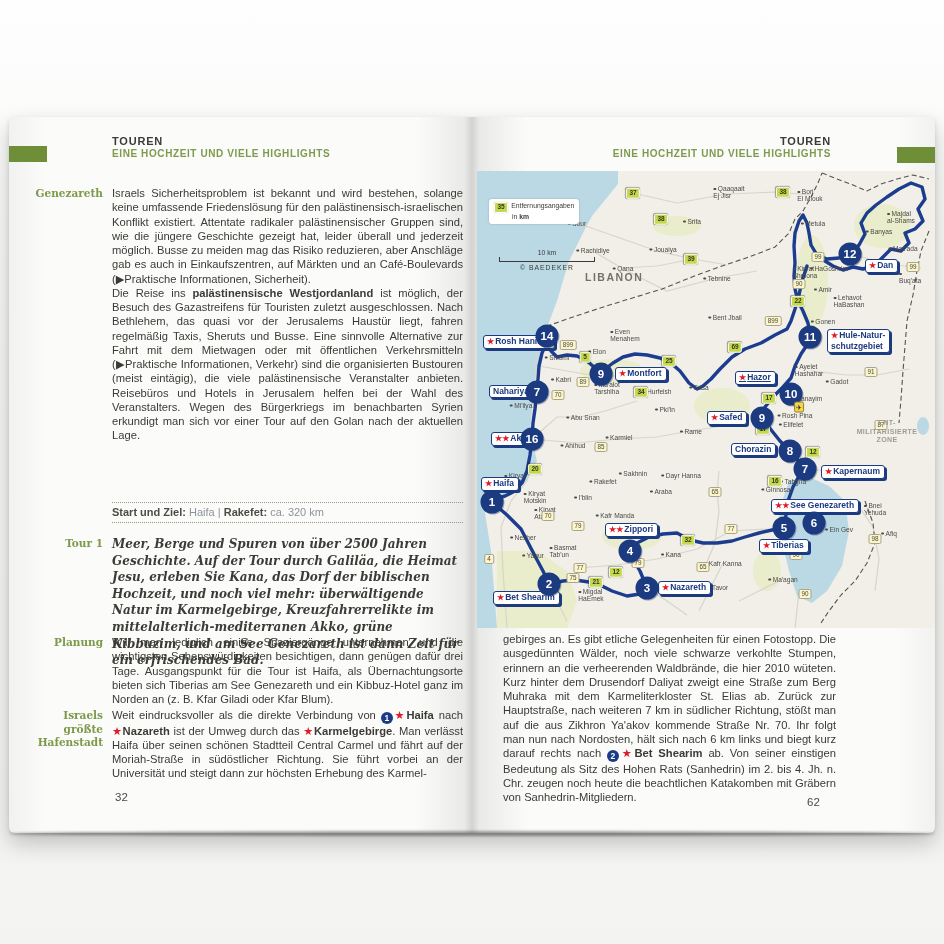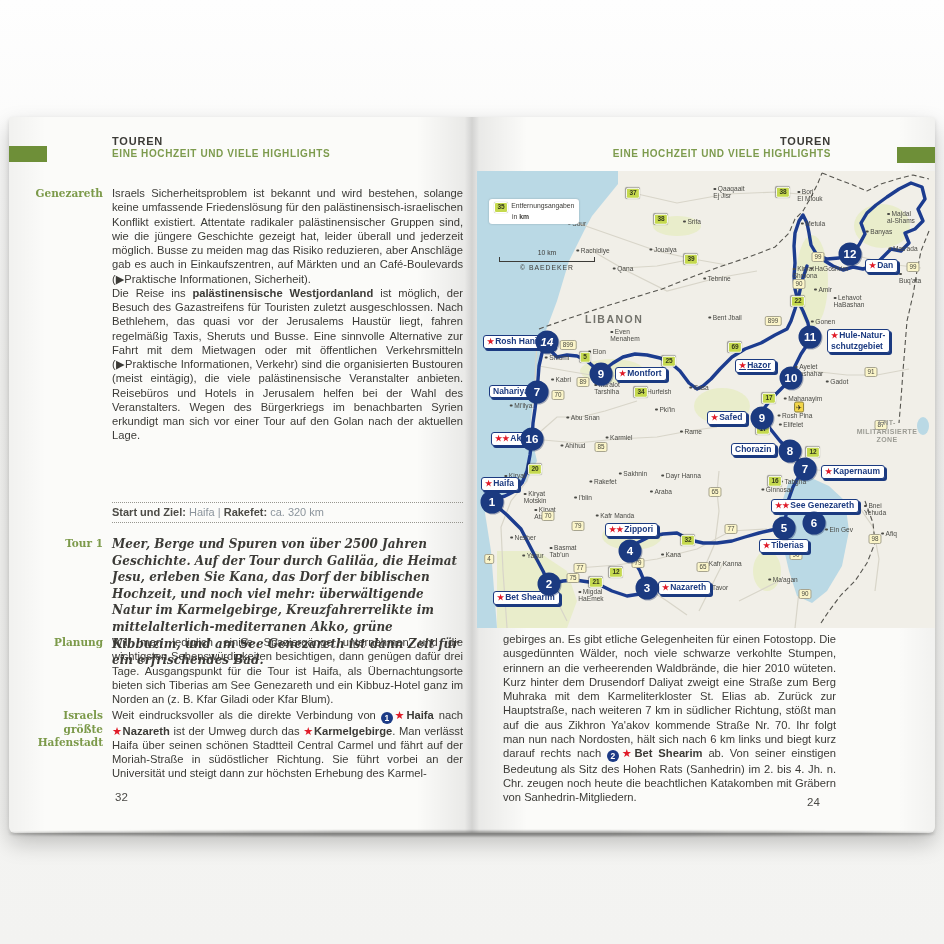--- a/index.html
+++ b/index.html
@@ -55,21 +55,21 @@
   .tlabel{position:absolute;background:#fff;border:1.5px solid #1b3a80;border-radius:3px;
           box-shadow:2px 2px 0 #1b3a80;padding:0px 4px 1px 3px;font-size:8.5px;font-weight:bold;
           line-height:10px;color:#1b3a80;white-space:pre-line;}
   .tlabel .star{font-size:8px;margin-right:1px;}
   .legend{position:absolute;left:12px;top:28px;background:#fff;border-radius:3px;padding:3px 5px;
           box-shadow:0 0 2px rgba(0,0,0,.25);font-size:6.8px;line-height:8px;color:#3c3b37;}
   .legend .gb{position:static;display:inline-block;transform:none;margin-right:3px;vertical-align:-1px;}
   .scale{position:absolute;left:22px;top:78px;width:96px;text-align:center;font-size:6.8px;color:#3c3b37;}
   .scale .bar{border-bottom:1px solid #3c3b37;border-left:1px solid #3c3b37;border-right:1px solid #3c3b37;
           height:4px;margin:1px 0 2px 0;}
-  .region{position:absolute;font-weight:bold;color:#72726b;letter-spacing:1.5px;font-size:10.5px;margin-top:42px;}
+  .region{position:absolute;font-weight:bold;color:#72726b;letter-spacing:1.5px;font-size:10.5px;}
   .entzone{position:absolute;font-weight:bold;color:#9c9c94;font-size:7px;line-height:8.5px;
            text-align:center;white-space:pre-line;letter-spacing:.4px;}
   .airport{position:absolute;transform:translate(-50%,-50%);background:#f3d64a;border:.5px solid #8a7f3a;
            border-radius:2px;font-size:7px;line-height:9px;padding:0 1px;color:#222;}
 </style>
 </head>
 <body>
 
 <div class="book">
   <div class="tab left"></div>
@@ -291,31 +291,31 @@
         <div class="tlabel" style="left: 282px; top: 368px;"><span class="star">★</span>Tiberias</div>
         <div class="stop" style="left: 307px; top: 357px;">5</div>
         <div class="tlabel" style="left: 294px; top: 328px;"><span class="star">★★</span>See Genezareth</div>
         <div class="stop" style="left: 337px; top: 352px;">6</div>
         <div class="tlabel" style="left: 344px; top: 294px;"><span class="star">★</span>Kapernaum</div>
         <div class="stop" style="left: 328px; top: 298px;">7</div>
         <div class="tlabel" style="left: 254px; top: 272px;">Chorazin</div>
         <div class="stop" style="left: 313px; top: 280px;">8</div>
         <div class="tlabel" style="left: 230px; top: 240px;"><span class="star">★</span>Safed</div>
         <div class="stop" style="left: 285px; top: 247px;">9</div>
-        <div class="tlabel" style="left: 258px; top: 188px; text-decoration: underline;"><span class="star">★</span>Hazor</div>
-        <div class="stop" style="left: 314px; top: 207px;">10</div>
+        <div class="tlabel" style="left: 258px; top: 200px; text-decoration: underline;"><span class="star">★</span>Hazor</div>
+        <div class="stop" style="left: 314px; top: 223px;">10</div>
         <div class="tlabel" style="left: 350px; top: 158px;"><span class="star">★</span>Hule-Natur-
 schutzgebiet</div>
         <div class="stop" style="left: 333px; top: 166px; text-align: center;">11</div>
         <div class="tlabel" style="left: 388px; top: 88px;"><span class="star">★</span>Dan</div>
         <div class="stop" style="left: 373px; top: 83px;">12</div>
         <div class="tlabel" style="left: 138px; top: 196px;"><span class="star">★</span>Montfort</div>
         <div class="stop" style="left: 124px; top: 203px;">9</div>
         <div class="tlabel" style="left: 6px; top: 164px;"><span class="star">★</span>Rosh Hanikra</div>
-        <div class="stop" style="left: 70px; top: 171px; font-style: italic;">14</div>
+        <div class="stop" style="left: 70px; top: 165px;">14</div>
         <div class="tlabel" style="left: 12px; top: 214px;">Nahariya</div>
         <div class="stop" style="left: 60px; top: 221px;">7</div>
         <div class="tlabel" style="left: 14px; top: 261px;"><span class="star">★★</span>Akko</div>
         <div class="stop" style="left: 55px; top: 268px;">16</div>
       </div>
 
     <div class="legend">
       <span class="gb">35</span><span>Entfernungsangaben</span><br>
       <span style="margin-left:18px;"><span>in </span><b>km</b></span>
     </div>
@@ -331,14 +331,14 @@
 ZONE</div>
     <div class="airport" style="left:322px;top:236px;">✈</div>
   </div>
 
   <div class="bodycol" style="left:494px;width:333px;top:515px;">
     <p>
       <span>gebirges an. Es gibt etliche Gelegenheiten für einen Fotostopp. Die ausgedünnten Wälder, noch viele schwarze verkohlte Stumpen, erinnern an die verheerenden Waldbrände, die hier 2010 wüteten. Kurz hinter dem Drusendorf Daliyat zweigt eine Straße zum Berg Muhraka mit dem Karmeliterkloster St. Elias ab. Zurück zur Hauptstraße, nach weiteren 7 km in südlicher Richtung, stößt man auf die aus Zikhron Ya'akov kommende Straße Nr. 70. Ihr folgt man nun nach Nordosten, hält sich nach 6 km links und biegt kurz darauf rechts nach </span><span class="nbadge">2</span><span class="star">★</span><b class="nv">Bet Shearim</b><span> ab. Von seiner einstigen Bedeutung als Sitz des Hohen Rats (Sanhedrin) im 2. bis 4. Jh. n. Chr. zeugen noch heute die beachtlichen Katakomben mit Gräbern von Sanhedrin-Mitgliedern.</span>
     </p>
   </div>
 
-  <div class="pagenum" style="left:798px;top:679px;">24</div>
+  <div class="pagenum" style="left:798px;top:679px;">62</div>
 </div>
 
 </body></html>

